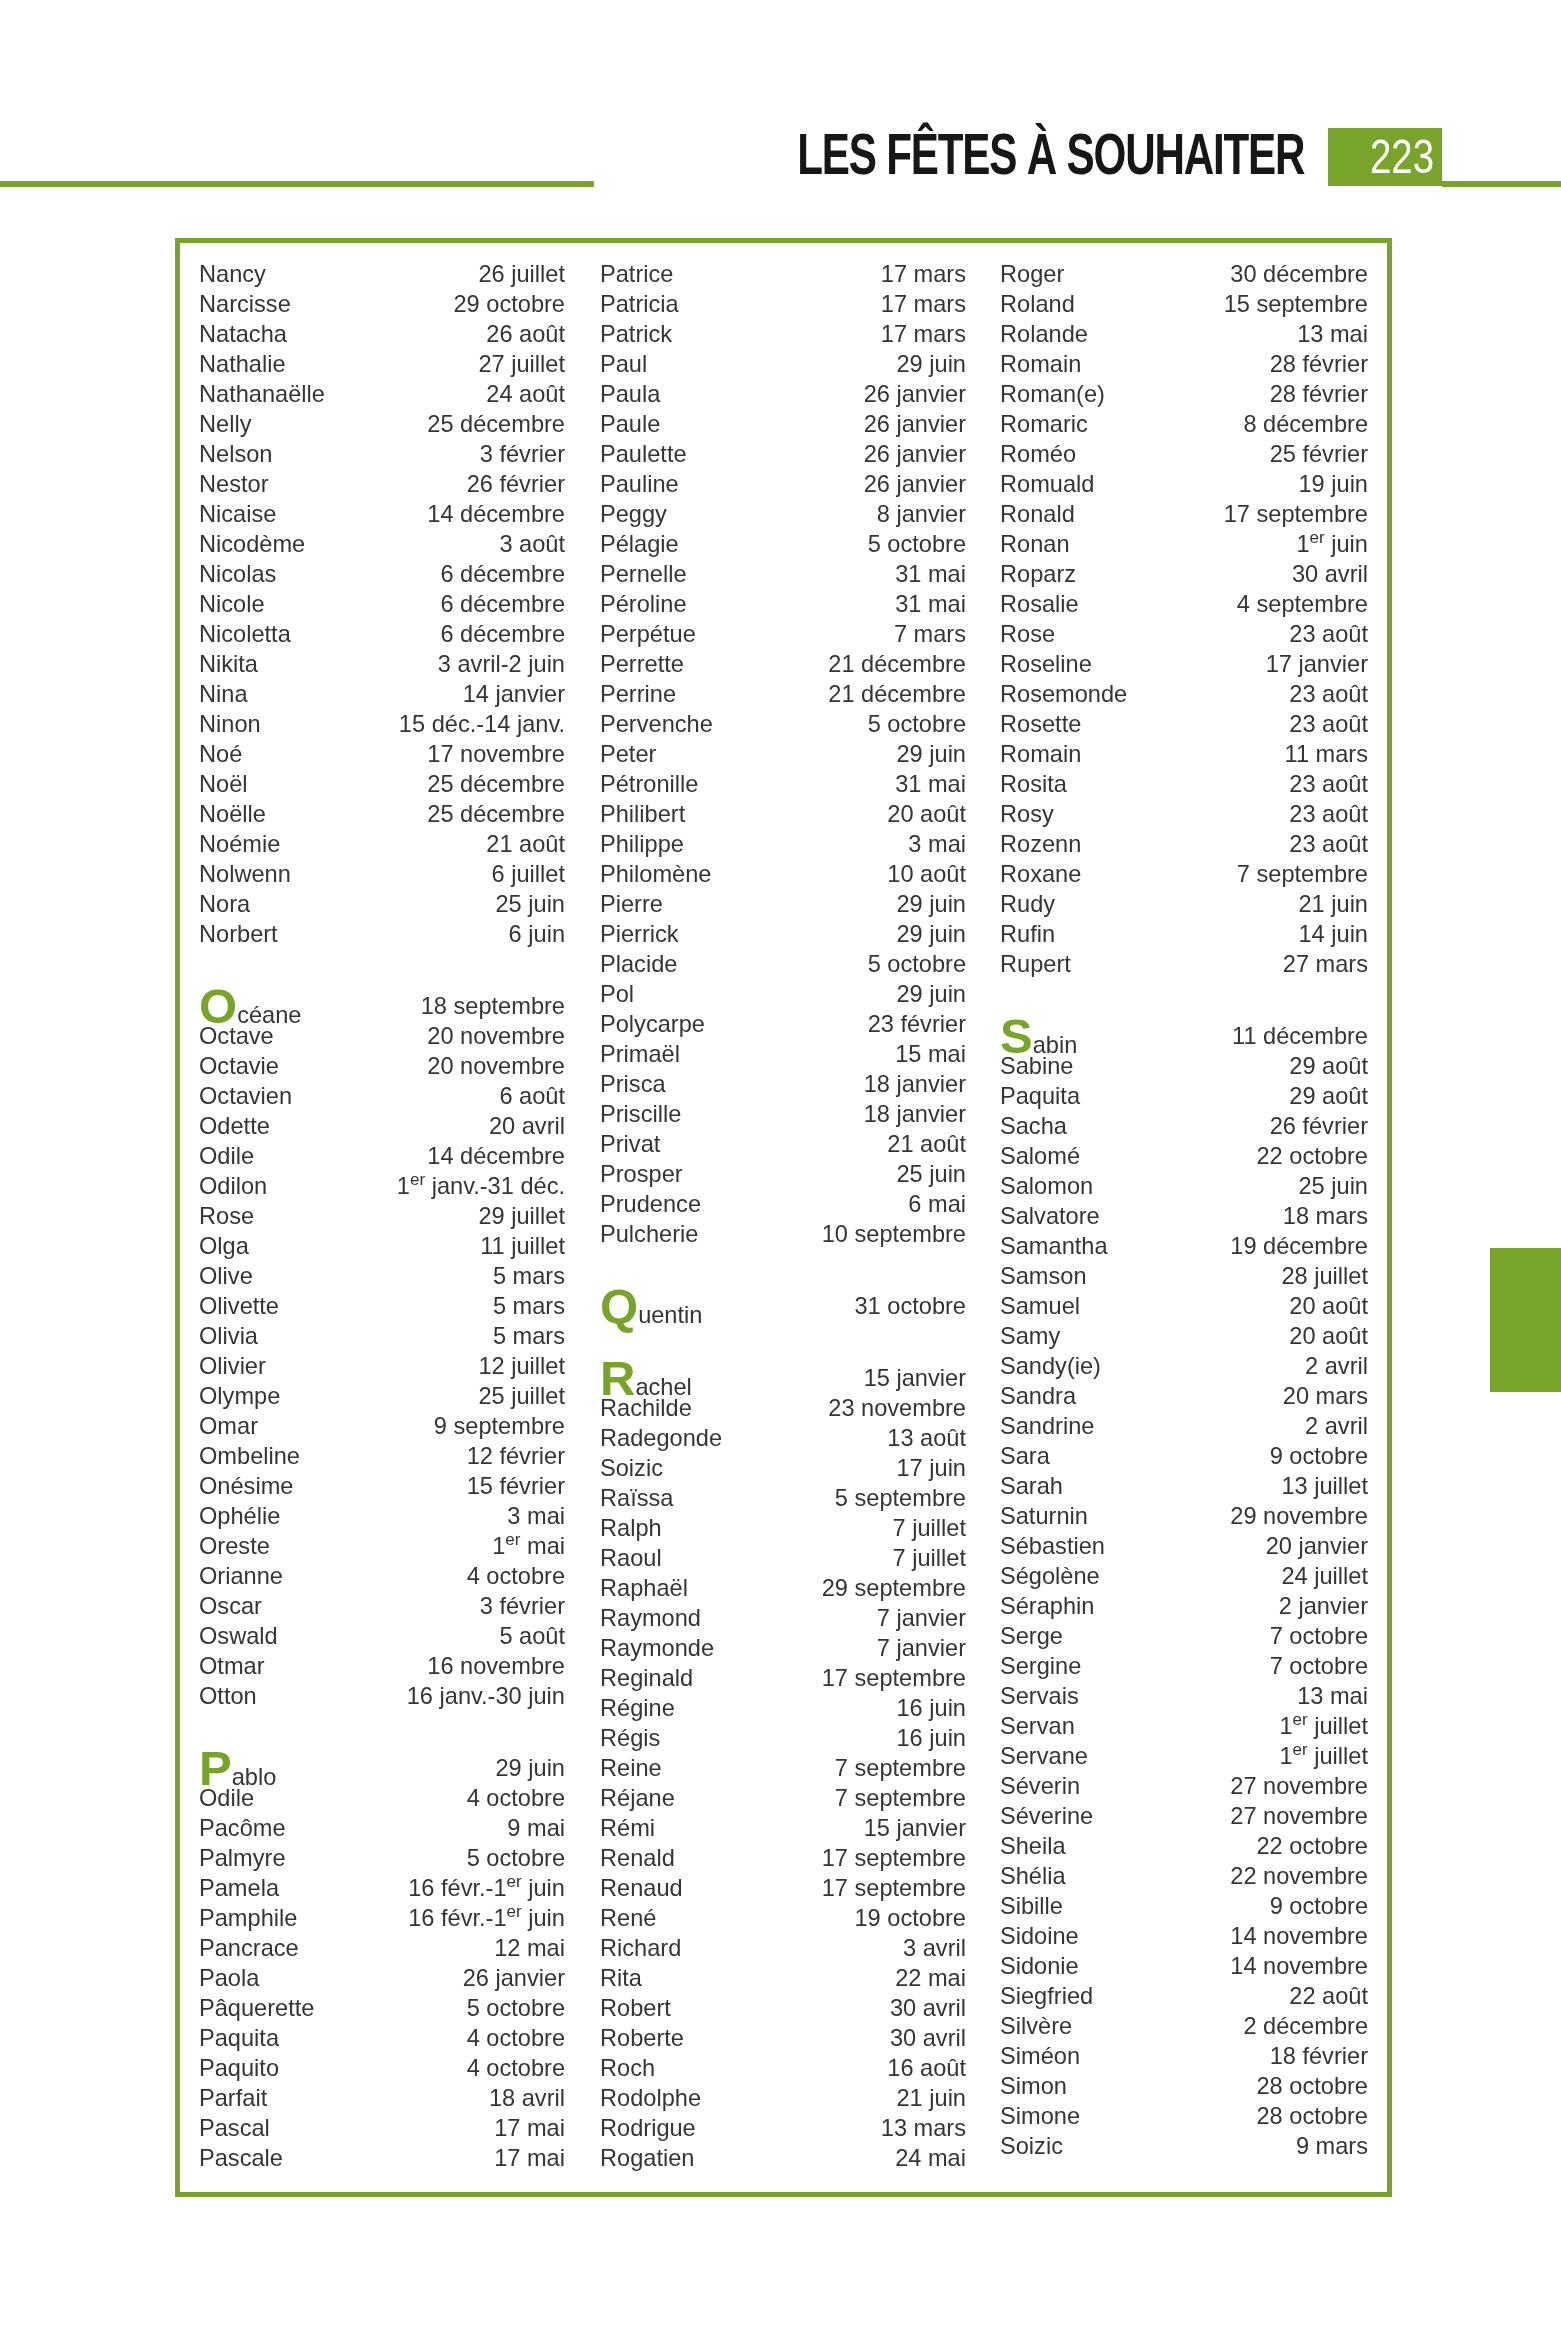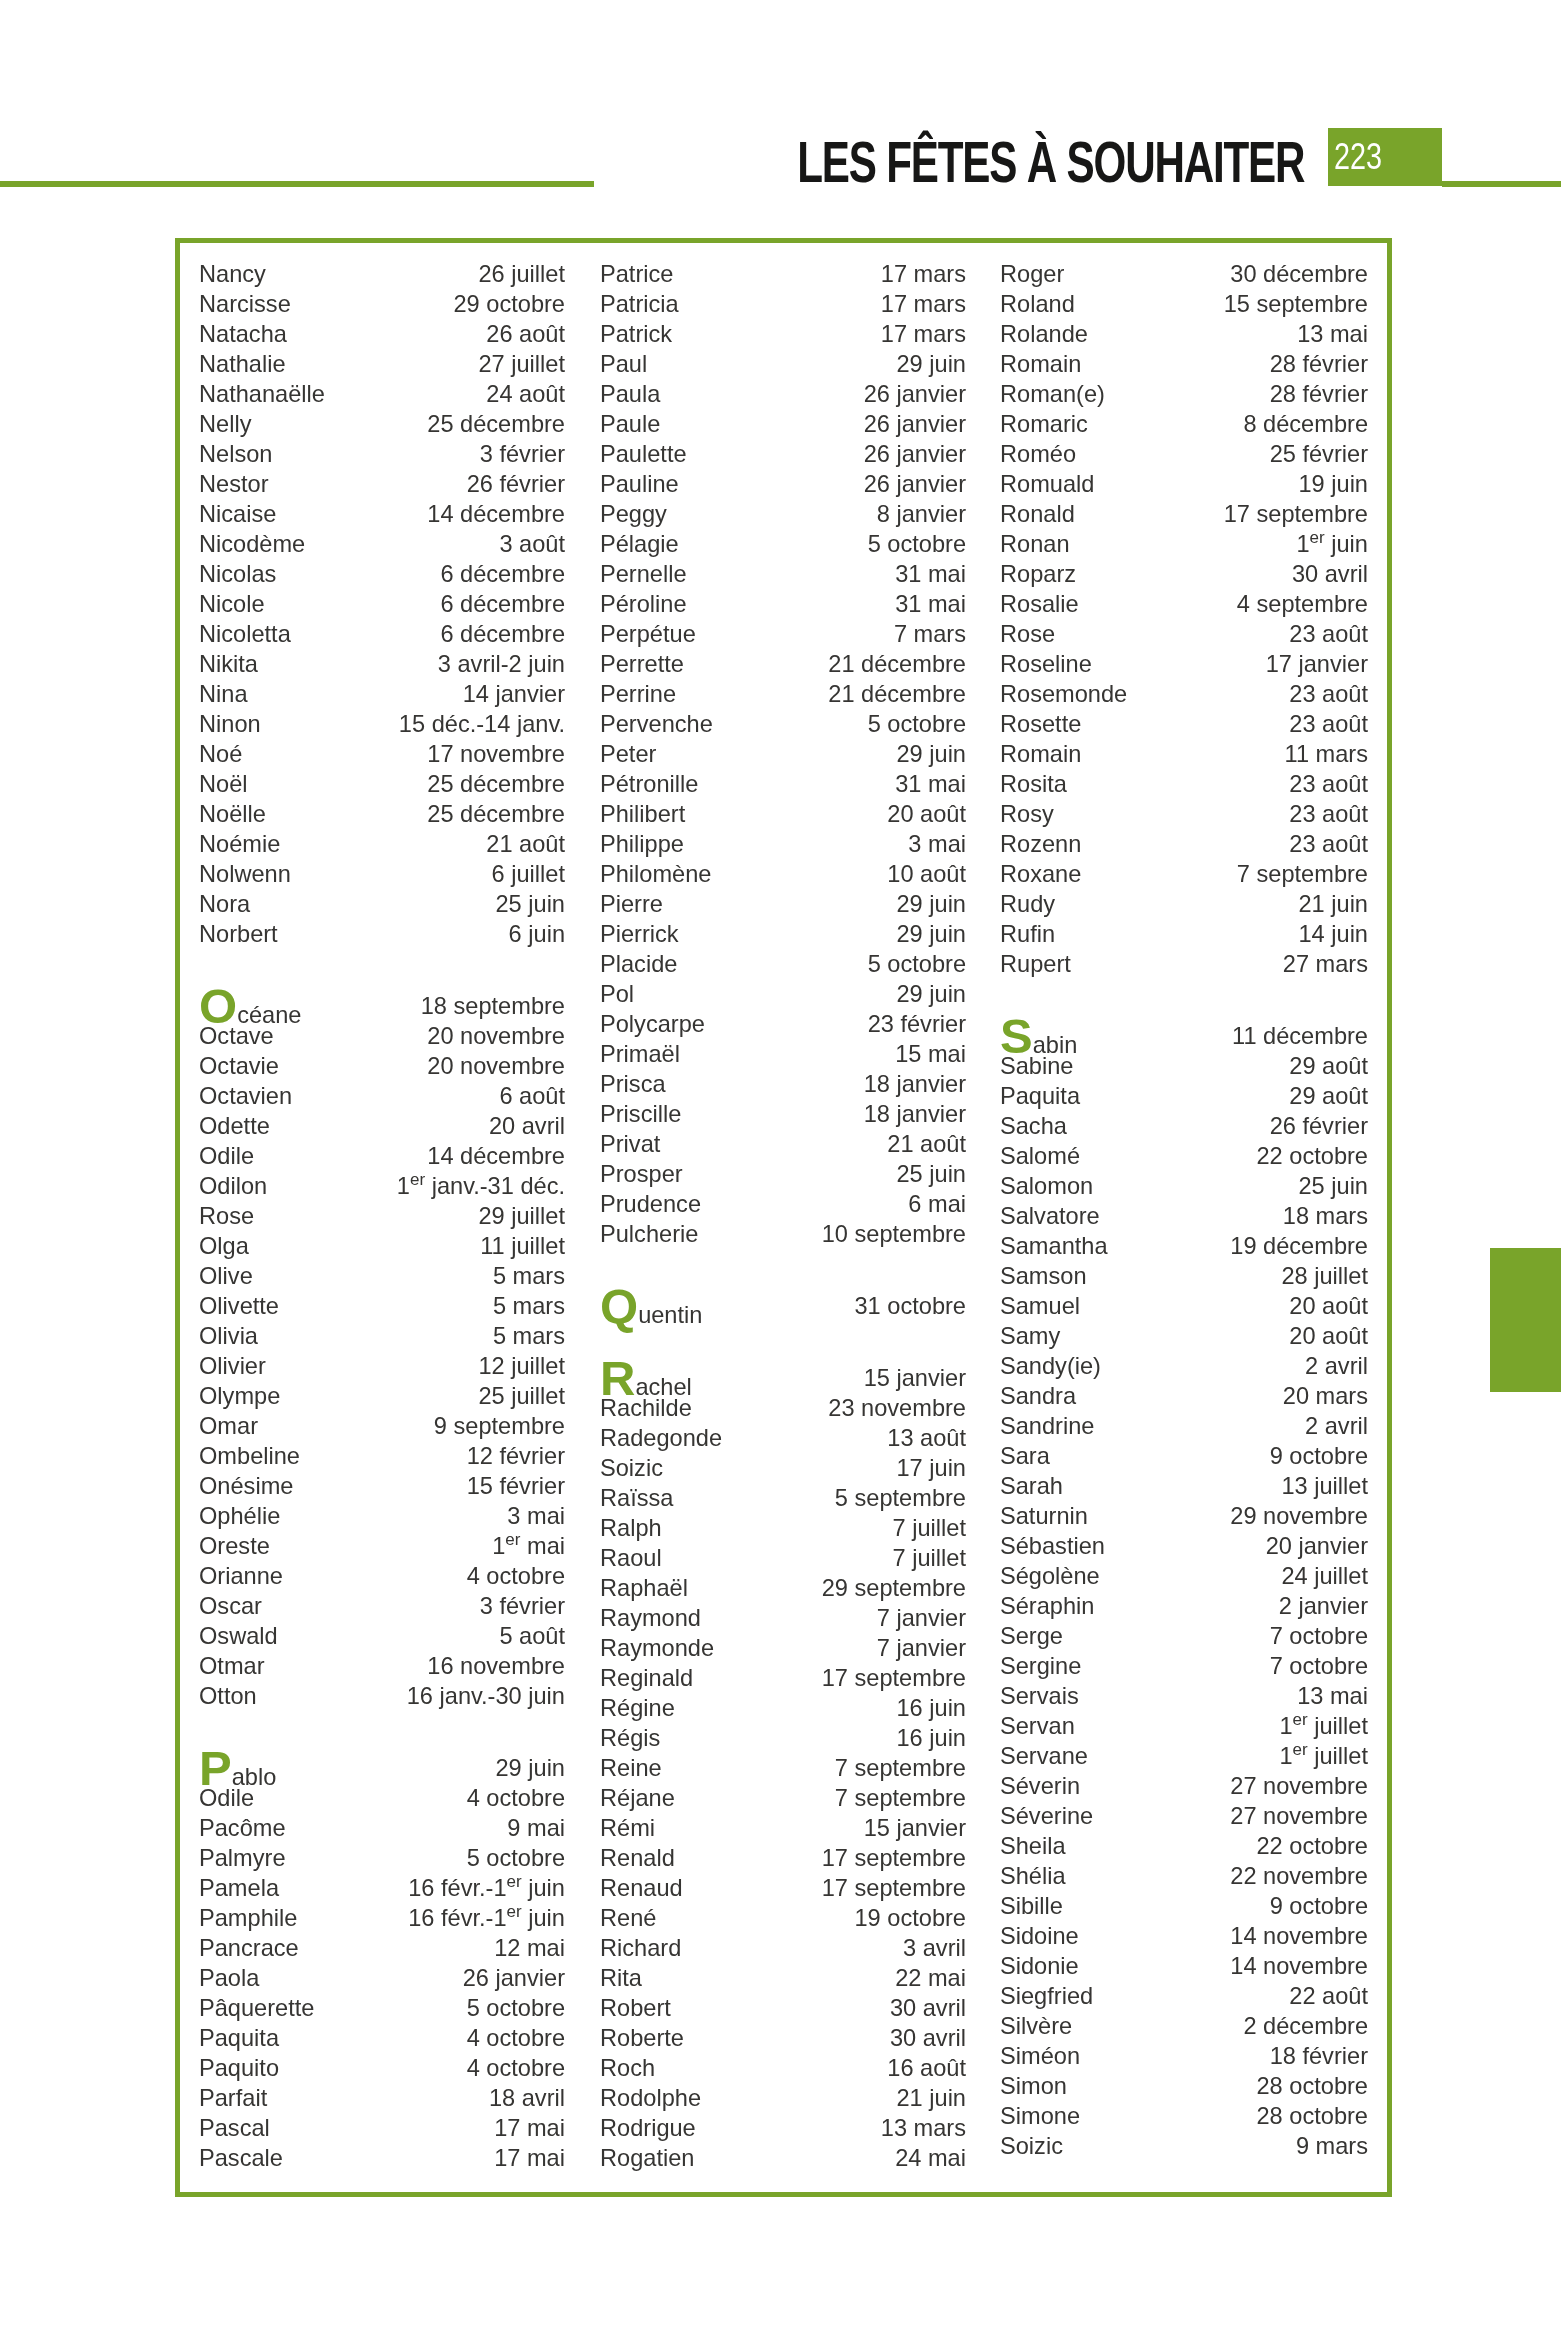--- a/index.html
+++ b/index.html
@@ -7,28 +7,28 @@
     width: 1561px; height: 2342px; position: relative; overflow: hidden;
     font-family: "Liberation Sans", "DejaVu Sans", sans-serif;
     --accent: #79a42a;
   }
   .rule { position: absolute; top: 181px; height: 5.7px; background: var(--accent); }
   #rule-left  { left: 0; width: 594px; }
   #rule-right { left: 1442px; width: 120px; }
 
   .title {
     position: absolute; top: 127px; right: 257px; height: 57px; line-height: 55px;
-    font-size: 57px; font-weight: 800; color: #171716; white-space: nowrap; margin-top: 8px;
+    font-size: 57px; font-weight: 800; color: #171716; white-space: nowrap;
   }
   .title-inner { display: inline-block; transform: scaleX(0.74); transform-origin: 100% 50%; letter-spacing: -1.6px; }
 
   .badge {
     position: absolute; left: 1328px; top: 128px; width: 114px; height: 58px;
-    background: var(--accent); color: #ffffff; text-align: left;
-    line-height: 58px; font-size: 36px; font-weight: 400;
+    background: var(--accent); color: #ffffff; text-align: right;
+    line-height: 58px; font-size: 48px; font-weight: 400;
   }
   .badge-inner { display: inline-block; transform: scaleX(0.8); }
 
   .box {
     position: absolute; left: 175px; top: 238px; width: 1217px; height: 1959px;
     border: 5.7px solid var(--accent); background: #ffffff; box-sizing: border-box;
   }
   .side-tab { position: absolute; left: 1490px; top: 1248px; width: 72px; height: 144px; background: var(--accent); }
 
   .col { position: absolute; top: 259px; font-size: 23.6px; color: #363533; }

